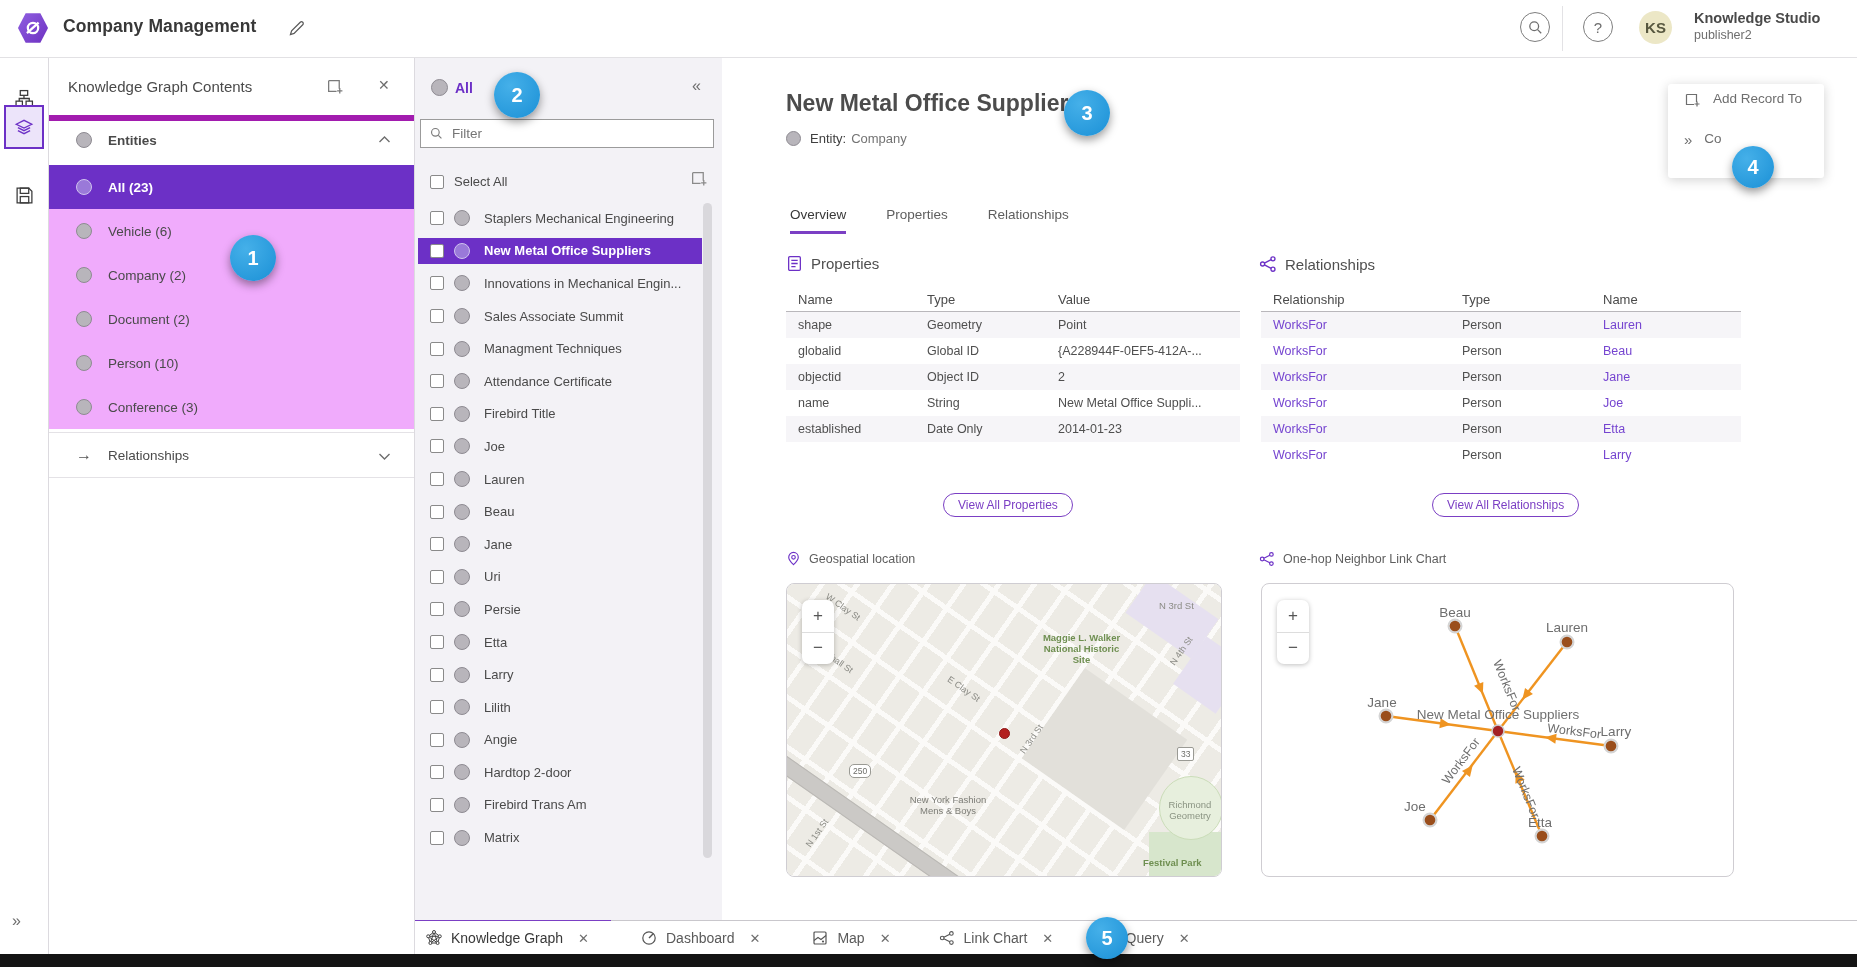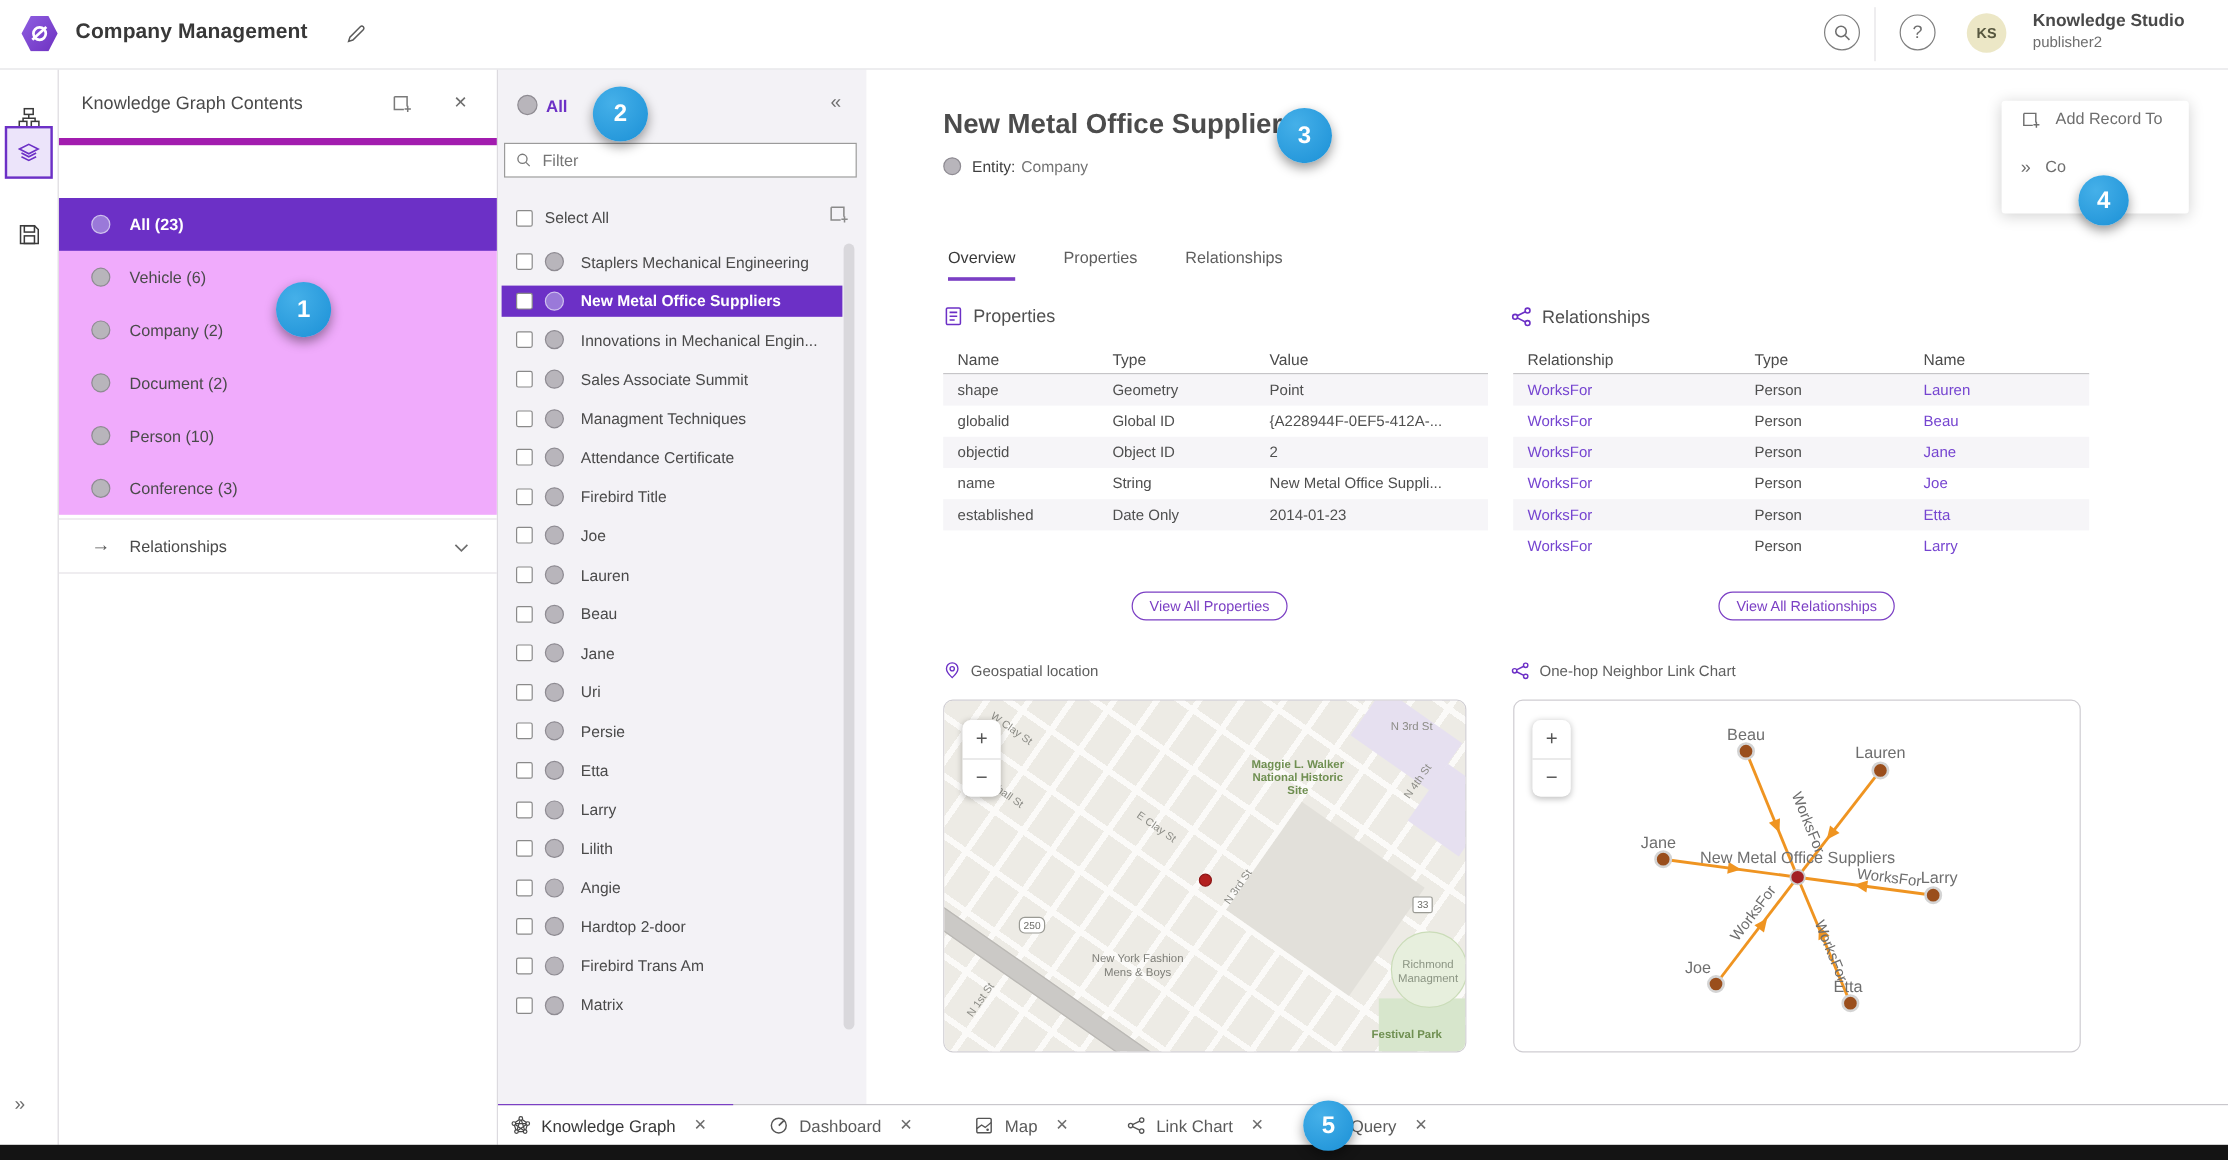--- a/index.html
+++ b/index.html
@@ -8,21 +8,21 @@
   .abs{position:absolute;}
   
   .topbar{position:absolute;left:0;top:0;width:1857px;height:57px;background:#fff;border-bottom:1px solid #e2e1e4;z-index:30;}
   .logo{position:absolute;left:17px;top:12px;width:32px;height:32px;
         clip-path:polygon(27% 4%,73% 4%,97% 50%,73% 96%,27% 96%,3% 50%);
         background:linear-gradient(135deg,#9061e2,#6d2fc0);display:flex;align-items:center;justify-content:center;}
   .app-title{position:absolute;left:63px;top:16px;font-size:17.5px;font-weight:700;color:#383838;letter-spacing:.1px;}
   .icon-circle{position:absolute;width:30px;height:30px;border:1.4px solid #7e7e7e;border-radius:50%;
                display:flex;align-items:center;justify-content:center;color:#6e6e6e;box-sizing:border-box;}
   .avatar{position:absolute;left:1639px;top:11px;width:33px;height:33px;border-radius:50%;background:#ece7c6;
-          display:flex;align-items:center;justify-content:center;font-size:12px;color:#57573f;font-weight:700;}
+          display:flex;align-items:center;justify-content:center;font-size:15px;color:#57573f;font-weight:700;}
   .user-name{position:absolute;left:1694px;top:10px;font-size:14.5px;font-weight:700;color:#494949;}
   .user-role{position:absolute;left:1694px;top:28px;font-size:12.5px;color:#6e6e6e;}
   
   .left-rail{position:absolute;left:0;top:57px;width:48px;height:897px;background:#fff;border-right:1px solid #dcdadf;z-index:20;}
   .rail-btn{position:absolute;left:6px;width:36px;height:36px;display:flex;align-items:center;justify-content:center;}
   .rail-btn.sel{left:4px;width:40px;height:44px;background:#ece4fa;border:2px solid #6c30c6;box-sizing:border-box;}
   
   .contents{position:absolute;left:48px;top:57px;width:366px;height:897px;background:#fff;border-right:1px solid #dcdadf;z-index:19;}
   .contents-hdr{position:absolute;left:0;top:0;width:100%;height:58px;border-bottom:6px solid #a21caf;text-align:center;}
   .contents-title{position:absolute;left:20px;top:21px;font-size:15px;color:#4a4a4a;}
@@ -159,20 +159,27 @@
     <div class="contents-hdr">
       <div class="contents-title">Knowledge Graph Contents</div>
       <svg class="abs" style="left:278px;top:20px;" width="18" height="18" viewBox="0 0 17 17">
         <path d="M2.5 3.5 h10 v7.5" fill="none" stroke="#7a7a7a" stroke-width="1.2"></path>
         <path d="M2.5 3.5 v10 h7.5" fill="none" stroke="#7a7a7a" stroke-width="1.2"></path>
         <path d="M13 10.5 v5 M10.5 13 h5" stroke="#7a7a7a" stroke-width="1.2"></path>
       </svg>
       <div class="abs chev" style="left:330px;top:20px;font-size:14px;">✕</div>
     </div>
 
+    <div class="etype-row" style="position:absolute;left:0;top:58px;width:100%;height:50px;">
+      <span class="gcircle"></span>
+      <span class="etype-label" style="font-weight:700;">Entities</span>
+      <svg class="abs" style="left:330px;top:20px;" width="13" height="9" viewBox="0 0 13 9">
+        <polyline points="1.5,7 6.5,2 11.5,7" fill="none" stroke="#6e6e6e" stroke-width="1.4"></polyline>
+      </svg>
+    </div>
 
     <div class="abs" style="left:0;top:108px;width:366px;background:#f0abfc;">
 
         <div class="etype-row selected">
           <span class="gcircle"></span>
           <span class="etype-label">All (23)</span>
         </div>
 
         <div class="etype-row">
           <span class="gcircle"></span>
@@ -507,21 +514,21 @@
       <div class="mlabel mgreen" style="left:247px;top:48px;width:95px;white-space:normal;text-align:center;font-size:9.5px;">Maggie L. Walker National Historic Site</div>
       <div class="mlabel" style="left:378px;top:62px;transform:rotate(-55deg);">N 4th St</div>
       <div class="mlabel" style="left:36px;top:18px;transform:rotate(35deg);">W Clay St</div>
       <div class="mlabel" style="left:158px;top:100px;transform:rotate(35deg);">E Clay St</div>
       <div class="mlabel" style="left:14px;top:66px;transform:rotate(35deg);">W Marshall St</div>
       <div class="mlabel" style="left:228px;top:150px;transform:rotate(-55deg);">N 3rd St</div>
       <div class="mlabel" style="left:14px;top:244px;transform:rotate(-55deg);">N 1st St</div>
       <div class="badge" style="left:62px;top:180px;border-radius:5px;">250</div>
       <div class="badge" style="left:390px;top:163px;">33</div>
       <div class="mlabel" style="left:116px;top:210px;width:90px;white-space:normal;text-align:center;font-size:9.5px;color:#7c7c76;">New York Fashion Mens &amp; Boys</div>
-      <div class="mlabel" style="left:368px;top:215px;width:70px;white-space:normal;text-align:center;color:#8b9483;font-size:9.5px;">Richmond Managment</div>
+      <div class="mlabel" style="left:368px;top:215px;width:70px;white-space:normal;text-align:center;color:#8b9483;font-size:9.5px;">Richmond Geometry</div>
       <div class="mlabel mgreen" style="left:356px;top:273px;font-size:9.5px;">Festival Park</div>
     </div>
     <div class="zoomctl">
       <div>+</div>
       <div>−</div>
     </div>
   </div>
 
   <div class="sec-head" style="left:1259px;top:551px;font-size:12.5px;color:#5e5e5e;">
     <svg width="16" height="16" viewBox="0 0 16 16">

